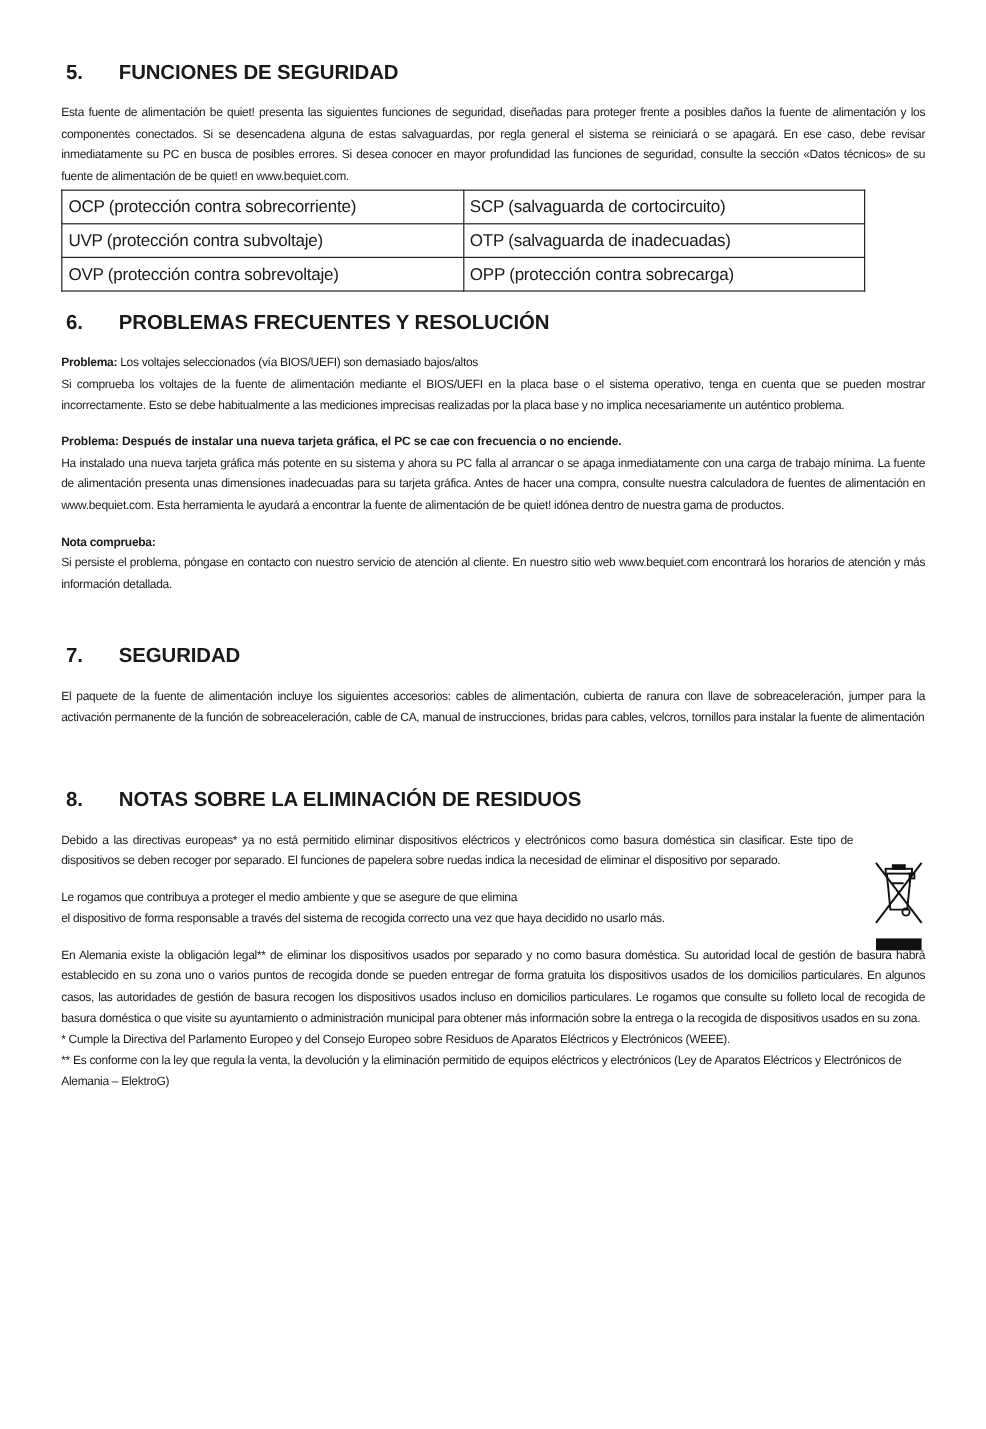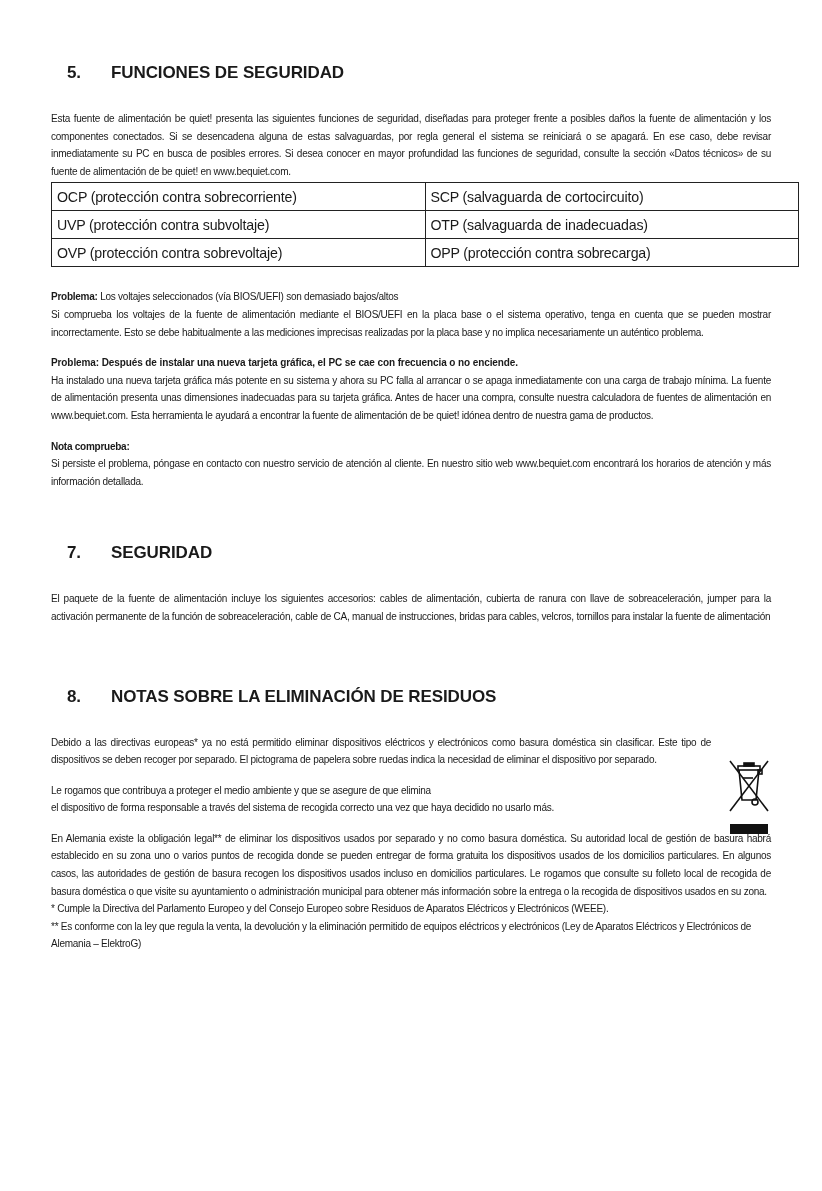--- a/index.html
+++ b/index.html
@@ -3,32 +3,32 @@
 <meta charset="utf-8">
 <style>
   html, body { margin: 0; padding: 0; background: #ffffff; }
   body {
     width: 822px; height: 1191px; position: relative; overflow: hidden;
     font-family: "Liberation Sans", sans-serif; color: #1a1a1a;
   }
   .page { position: absolute; left: 51px; top: 46px; width: 720px; }
   h2 {
     font-family: "Liberation Sans", sans-serif;
-    font-size: 17px; font-weight: bold; margin: 16px; line-height: 22px;
+    font-size: 17px; font-weight: bold; margin: 4px; line-height: 22px;
     letter-spacing: -0.1px;
   }
   h2 .num { display: inline-block; width: 44px; }
   p {
     margin: 0; font-size: 10px; line-height: 17.6px;
     text-align: justify; letter-spacing: -0.25px;
   }
   .gap-s { height: 10px; }
   .gap-m { height: 13px; }
   table {
-    border-collapse: collapse; width: 748px; margin-top: 2px;
+    border-collapse: collapse; width: 670px; margin-top: 2px;
     font-size: 14.2px; letter-spacing: -0.2px;
   }
   td {
     border: 1px solid #222; height: 27px; padding: 0 0 0 5px;
     vertical-align: middle; width: 50%;
   }
   .bold { font-weight: bold; }
   .waste-wrap { position: relative; }
   .waste-text { width: 660px; }
   .weee {
@@ -59,20 +59,23 @@
     </tr>
     <tr>
       <td>OVP (protección contra sobrevoltaje)</td>
       <td>OPP (protección contra sobrecarga)</td>
     </tr>
   </tbody>
     </table>
 
   <div style="height:11px"></div>
 
+  <h2>
+    <span class="num">6.</span><span>PROBLEMAS FRECUENTES Y RESOLUCIÓN</span>
+  </h2>
   <div class="gap-s"></div>
   <p style="text-align:left"><span class="bold">Problema:</span><span> Los voltajes seleccionados (vía BIOS/UEFI) son demasiado bajos/altos</span></p>
   <p>Si comprueba los voltajes de la fuente de alimentación mediante el BIOS/UEFI en la placa base o el sistema operativo, tenga en cuenta que se pueden mostrar incorrectamente. Esto se debe habitualmente a las mediciones imprecisas realizadas por la placa base y no implica necesariamente un auténtico problema.</p>
   <div class="gap-m"></div>
   <p class="bold" style="letter-spacing:-0.1px">Problema: Después de instalar una nueva tarjeta gráfica, el PC se cae con frecuencia o no enciende.</p>
   <p>Ha instalado una nueva tarjeta gráfica más potente en su sistema y ahora su PC falla al arrancar o se apaga inmediatamente con una carga de trabajo mínima. La fuente de alimentación presenta unas dimensiones inadecuadas para su tarjeta gráfica. Antes de hacer una compra, consulte nuestra calculadora de fuentes de alimentación en www.bequiet.com. Esta herramienta le ayudará a encontrar la fuente de alimentación de be quiet! idónea dentro de nuestra gama de productos.</p>
   <div class="gap-m"></div>
   <p class="bold">Nota comprueba:</p>
   <p>Si persiste el problema, póngase en contacto con nuestro servicio de atención al cliente. En nuestro sitio web www.bequiet.com encontrará los horarios de atención y más información detallada.</p>
 
@@ -85,21 +88,21 @@
   <p>El paquete de la fuente de alimentación incluye los siguientes accesorios: cables de alimentación, cubierta de ranura con llave de sobreaceleración, jumper para la activación permanente de la función de sobreaceleración, cable de CA, manual de instrucciones, bridas para cables, velcros, tornillos para instalar la fuente de alimentación</p>
 
   <div style="height:44px"></div>
 
   <h2>
     <span class="num">8.</span><span>NOTAS SOBRE LA ELIMINACIÓN DE RESIDUOS</span>
   </h2>
   <div class="gap-s"></div>
 
   <div class="waste-wrap">
-    <p class="waste-text">Debido a las directivas europeas* ya no está permitido eliminar dispositivos eléctricos y electrónicos como basura doméstica sin clasificar. Este tipo de dispositivos se deben recoger por separado. El pictograma de papelera sobre ruedas indica la necesidad de eliminar el dispositivo por separado.</p>
+    <p class="waste-text">Debido a las directivas europeas* ya no está permitido eliminar dispositivos eléctricos y electrónicos como basura doméstica sin clasificar. Este tipo de dispositivos se deben recoger por separado. El funciones de papelera sobre ruedas indica la necesidad de eliminar el dispositivo por separado.</p>
     <div class="gap-m"></div>
     <p>
       <span style="display:block;text-align:left">Le rogamos que contribuya a proteger el medio ambiente y que se asegure de que elimina</span>
       <span>el dispositivo de forma responsable a través del sistema de recogida correcto una vez que haya decidido no usarlo más.</span>
     </p>
 
     <div class="weee">
       <svg width="44" height="58" viewBox="0 0 44 58">
         <g fill="none" stroke="#111" stroke-width="1.6">
 

